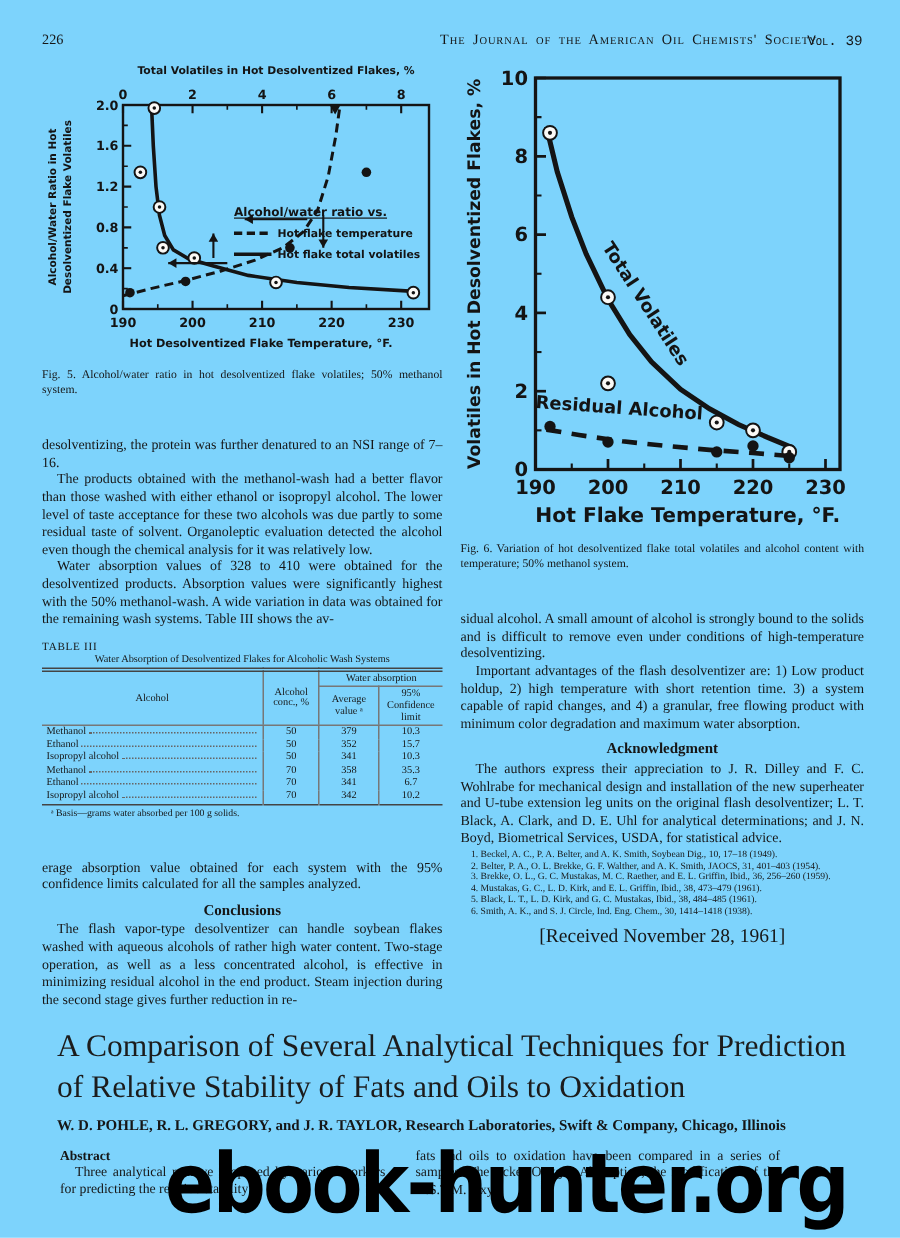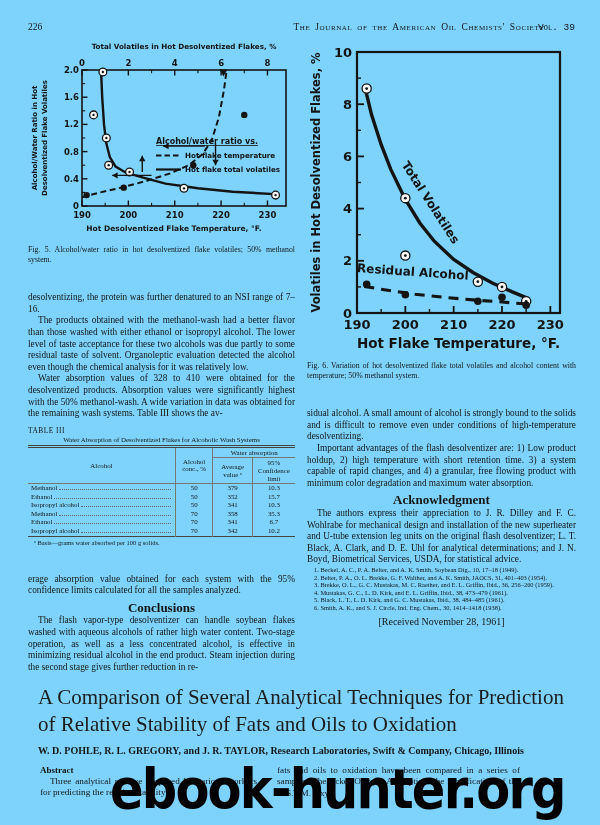--- a/index.html
+++ b/index.html
@@ -11,38 +11,38 @@
   .hdr .jtitle{position:absolute;left:0;width:545px;text-align:right;top:0;
                font-variant:small-caps;letter-spacing:.6px;word-spacing:2px;font-size:9.5px;}
   .hdr .vol{position:absolute;right:25px;top:0;font-variant:small-caps;font-family:Liberation Mono, monospace;}
   
   .col-l{position:absolute;left:28px;top:40px;width:267px;}
   .col-r{position:absolute;left:307px;top:40px;width:269px;}
   .body-text{font-size:9.3px;line-height:11.6px;text-align:justify;margin-top:28px;}
   .body-text p{margin:0;}
   .body-text p.ind{text-indent:10px;}
   .figcap{font-size:7.8px;line-height:9.6px;text-align:justify;margin:3px 0 8px 0;}
-  .sechead{font-weight:bold;text-align:center;font-size:13px;margin:5px 0 2px 0;}
+  .sechead{font-weight:bold;text-align:center;font-size:10px;margin:5px 0 2px 0;}
   
   .t3wrap{margin:6px 0 5px 0;}
   .t3label{text-align:left;font-size:7.4px;letter-spacing:.5px;margin-bottom:1px;}
   .t3title{text-align:center;font-size:6.9px;margin-bottom:2px;}
   table.t3{width:100%;border-collapse:collapse;font-size:6.9px;border-top:3px double #444;border-bottom:1px solid #444;}
   table.t3 th{font-weight:normal;text-align:center;vertical-align:middle;padding:1px 2px;line-height:7.6px;}
   table.t3 .vline{border-left:1px solid #777;}
   table.t3 .hline{border-bottom:1px solid #777;}
   table.t3 td{padding:0 3px;line-height:8.6px;vertical-align:bottom;}
   table.t3 td.num{text-align:center;}
   .leadcell{display:flex;align-items:baseline;}
   .leadcell .lead{flex:1;border-bottom:1px dotted #666;margin:0 1px 1.5px 2px;height:1px;}
   .t3foot{font-size:6.5px;margin-top:2px;padding-left:6px;}
   
   .refhead{text-align:center;font-size:7px;letter-spacing:.5px;margin:5px 0 2px 0;}
   .ref{font-size:6.4px;line-height:7.6px;text-align:justify;text-indent:7px;margin:0;}
-  .received{text-align:center;font-size:10px;margin-top:5px;}
+  .received{text-align:center;font-size:13px;margin-top:5px;}
   
   .article2{position:absolute;left:0;top:684px;width:548px;}
   .a2title{margin-left:38px;width:528px;font-size:21px;line-height:26.5px;color:#1c1c1c;}
   .a2authors{margin:8px 0 0 38px;width:530px;font-size:10px;font-weight:bold;}
   .a2cols{display:flex;margin-top:9px;}
   .a2left{width:257px;padding-left:40px;box-sizing:border-box;}
   .a2right{width:263px;padding-left:20px;box-sizing:border-box;}
   .abshead{font-weight:bold;font-size:9px;margin:0 0 1px 0;width:215px;}
   .abstext{font-size:9.2px;line-height:11.4px;text-align:justify;margin:0;}
   

